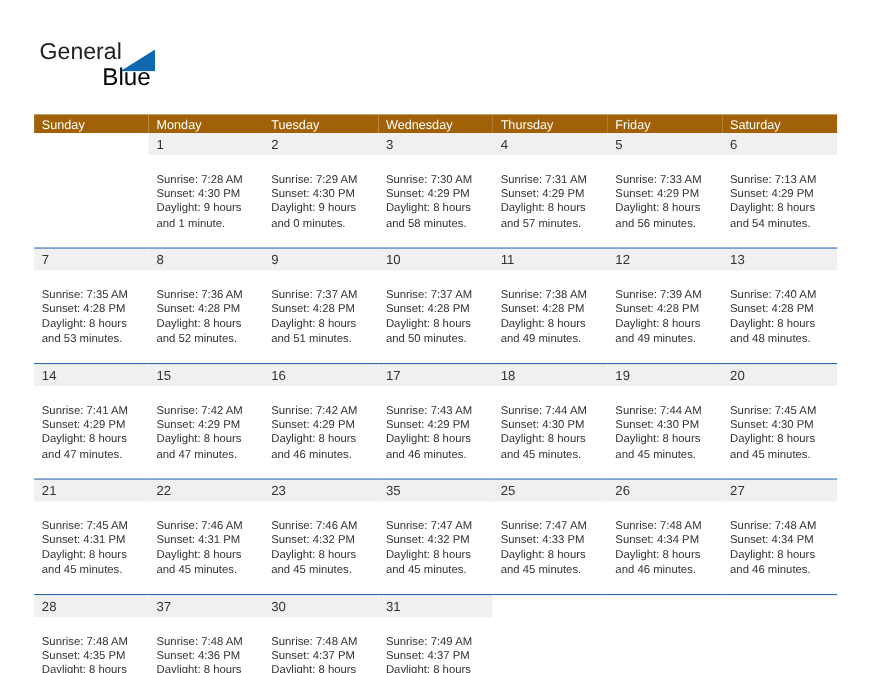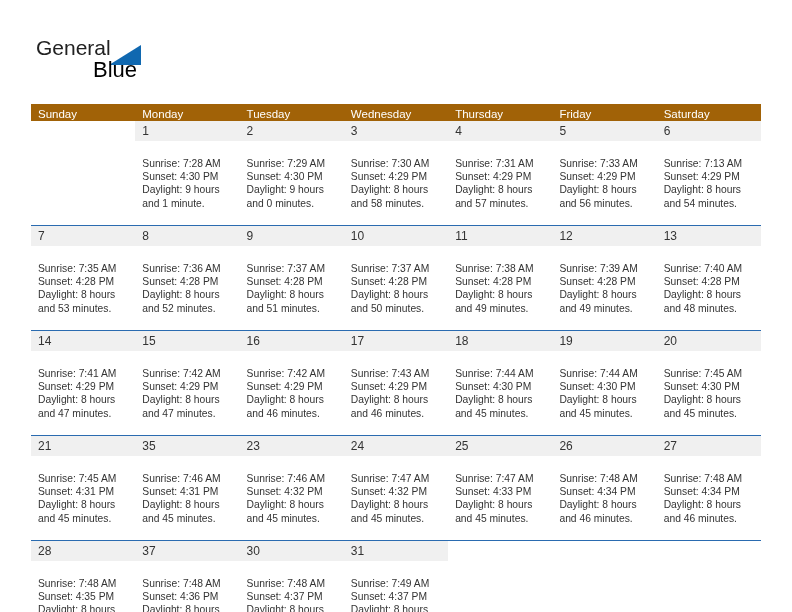--- a/index.html
+++ b/index.html
@@ -324,23 +324,23 @@
           </td>
           <td>
             <div class="line">Sunrise: 7:45 AM</div>
             <div class="line">Sunset: 4:30 PM</div>
             <div class="line">Daylight: 8 hours</div>
             <div class="line">and 45 minutes.</div>
           </td>
         </tr>
         <tr class="daynum-row week-sep">
           <td>21</td>
+          <td>22</td>
+          <td>23</td>
           <td>35</td>
-          <td>23</td>
-          <td>24</td>
           <td>25</td>
           <td>26</td>
           <td>27</td>
         </tr>
         <tr class="info-row">
           <td>
             <div class="line">Sunrise: 7:45 AM</div>
             <div class="line">Sunset: 4:31 PM</div>
             <div class="line">Daylight: 8 hours</div>
             <div class="line">and 45 minutes.</div>

